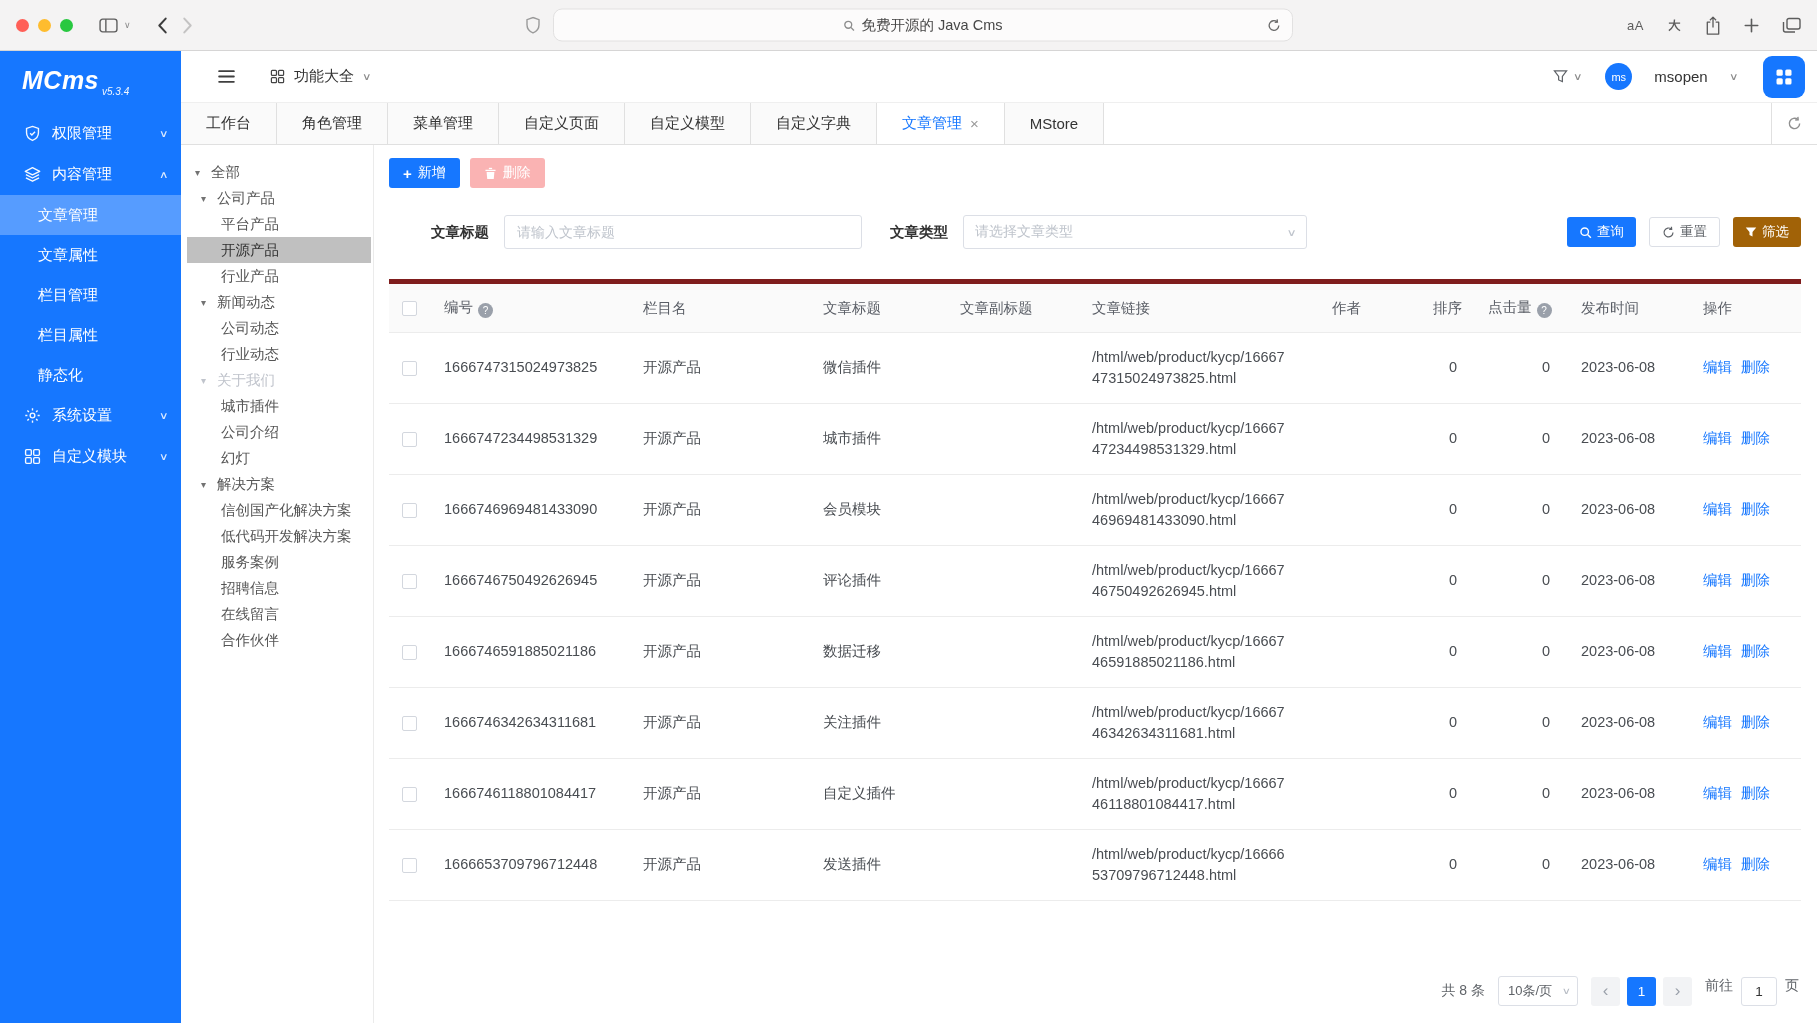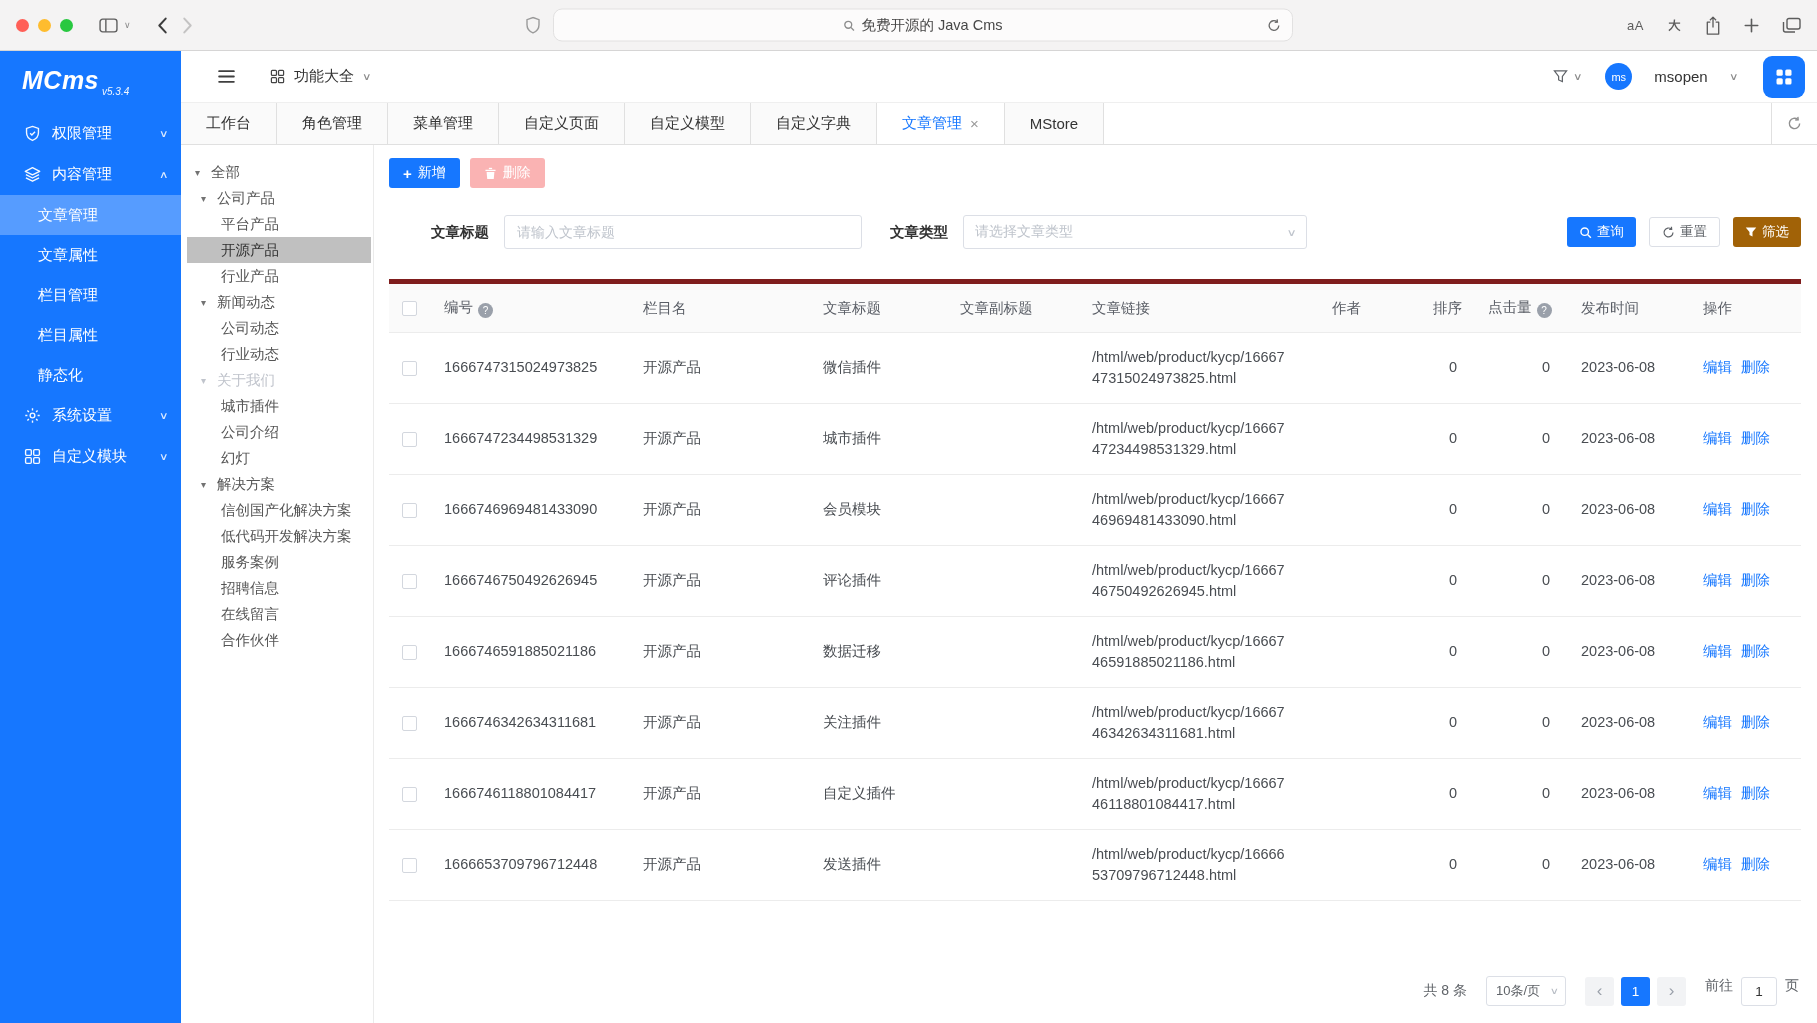--- a/index.html
+++ b/index.html
@@ -100,21 +100,21 @@
 thead th{background:#fafafa;height:51px;font-size:14.5px;font-weight:500;color:#5a5e66;text-align:left;padding:0 10px 0 14px;border-top:5px solid #7f1d1d;border-bottom:1px solid #ececec;white-space:nowrap}
 tbody td{height:71px;font-size:14.5px;color:#494d52;padding:0 10px 0 14px;border-bottom:1px solid #ececec;vertical-align:middle;word-break:break-all;line-height:1.45}
 th.cell-check,td.cell-check{text-align:center;padding:0}
 th.num,td.cell-num{text-align:right;padding-right:17px}
 td.cell-link{padding-right:26px}
 .checkbox{display:inline-block;width:15px;height:15px;border:1px solid #d3d7de;border-radius:2px;background:#fff;vertical-align:middle;cursor:pointer}
 .help-badge{display:inline-flex;width:15px;height:15px;border-radius:50%;background:#9aa0aa;color:#fff;font-size:10px;align-items:center;justify-content:center;margin-left:5px;vertical-align:-2px}
 .op-link{color:#1677ff;cursor:pointer;margin-right:9px;white-space:nowrap}
 
 
-.pagination{margin-top:auto;display:flex;align-items:center;justify-content:flex-end;gap:19px;font-size:14px;color:#5f6368;padding:10px 2px 4px 0}
+.pagination{margin-top:auto;display:flex;align-items:center;justify-content:flex-end;gap:13px;font-size:14px;color:#5f6368;padding:10px 2px 4px 0}
 .page-size{width:80px;height:30px;border:1px solid #dcdfe6;border-radius:3px;display:flex;align-items:center;justify-content:space-between;padding:0 7px 0 9px;font-size:13px;cursor:pointer;background:#fff}
 .page-size .chev{font-size:9px;color:#b7bcc4;transform:scaleX(1.4)}
 .pager{display:flex;align-items:center;gap:7px}
 .pg-btn{width:29px;height:29px;border-radius:3px;background:#f2f3f5;color:#9aa0aa;display:flex;align-items:center;justify-content:center;font-size:17px;cursor:pointer}
 .pg-cur{width:29px;height:29px;border-radius:3px;background:#1677ff;color:#fff;display:flex;align-items:center;justify-content:center;font-size:13.5px;cursor:pointer}
 .goto{display:flex;align-items:flex-start;gap:8px}
 .goto-input{width:36px;height:29px;border:1px solid #dcdfe6;border-radius:3px;text-align:center;font-size:13.5px;color:#333;outline:none;font-family:inherit;background:#fff}
 </style>
 </head>
 <body>

